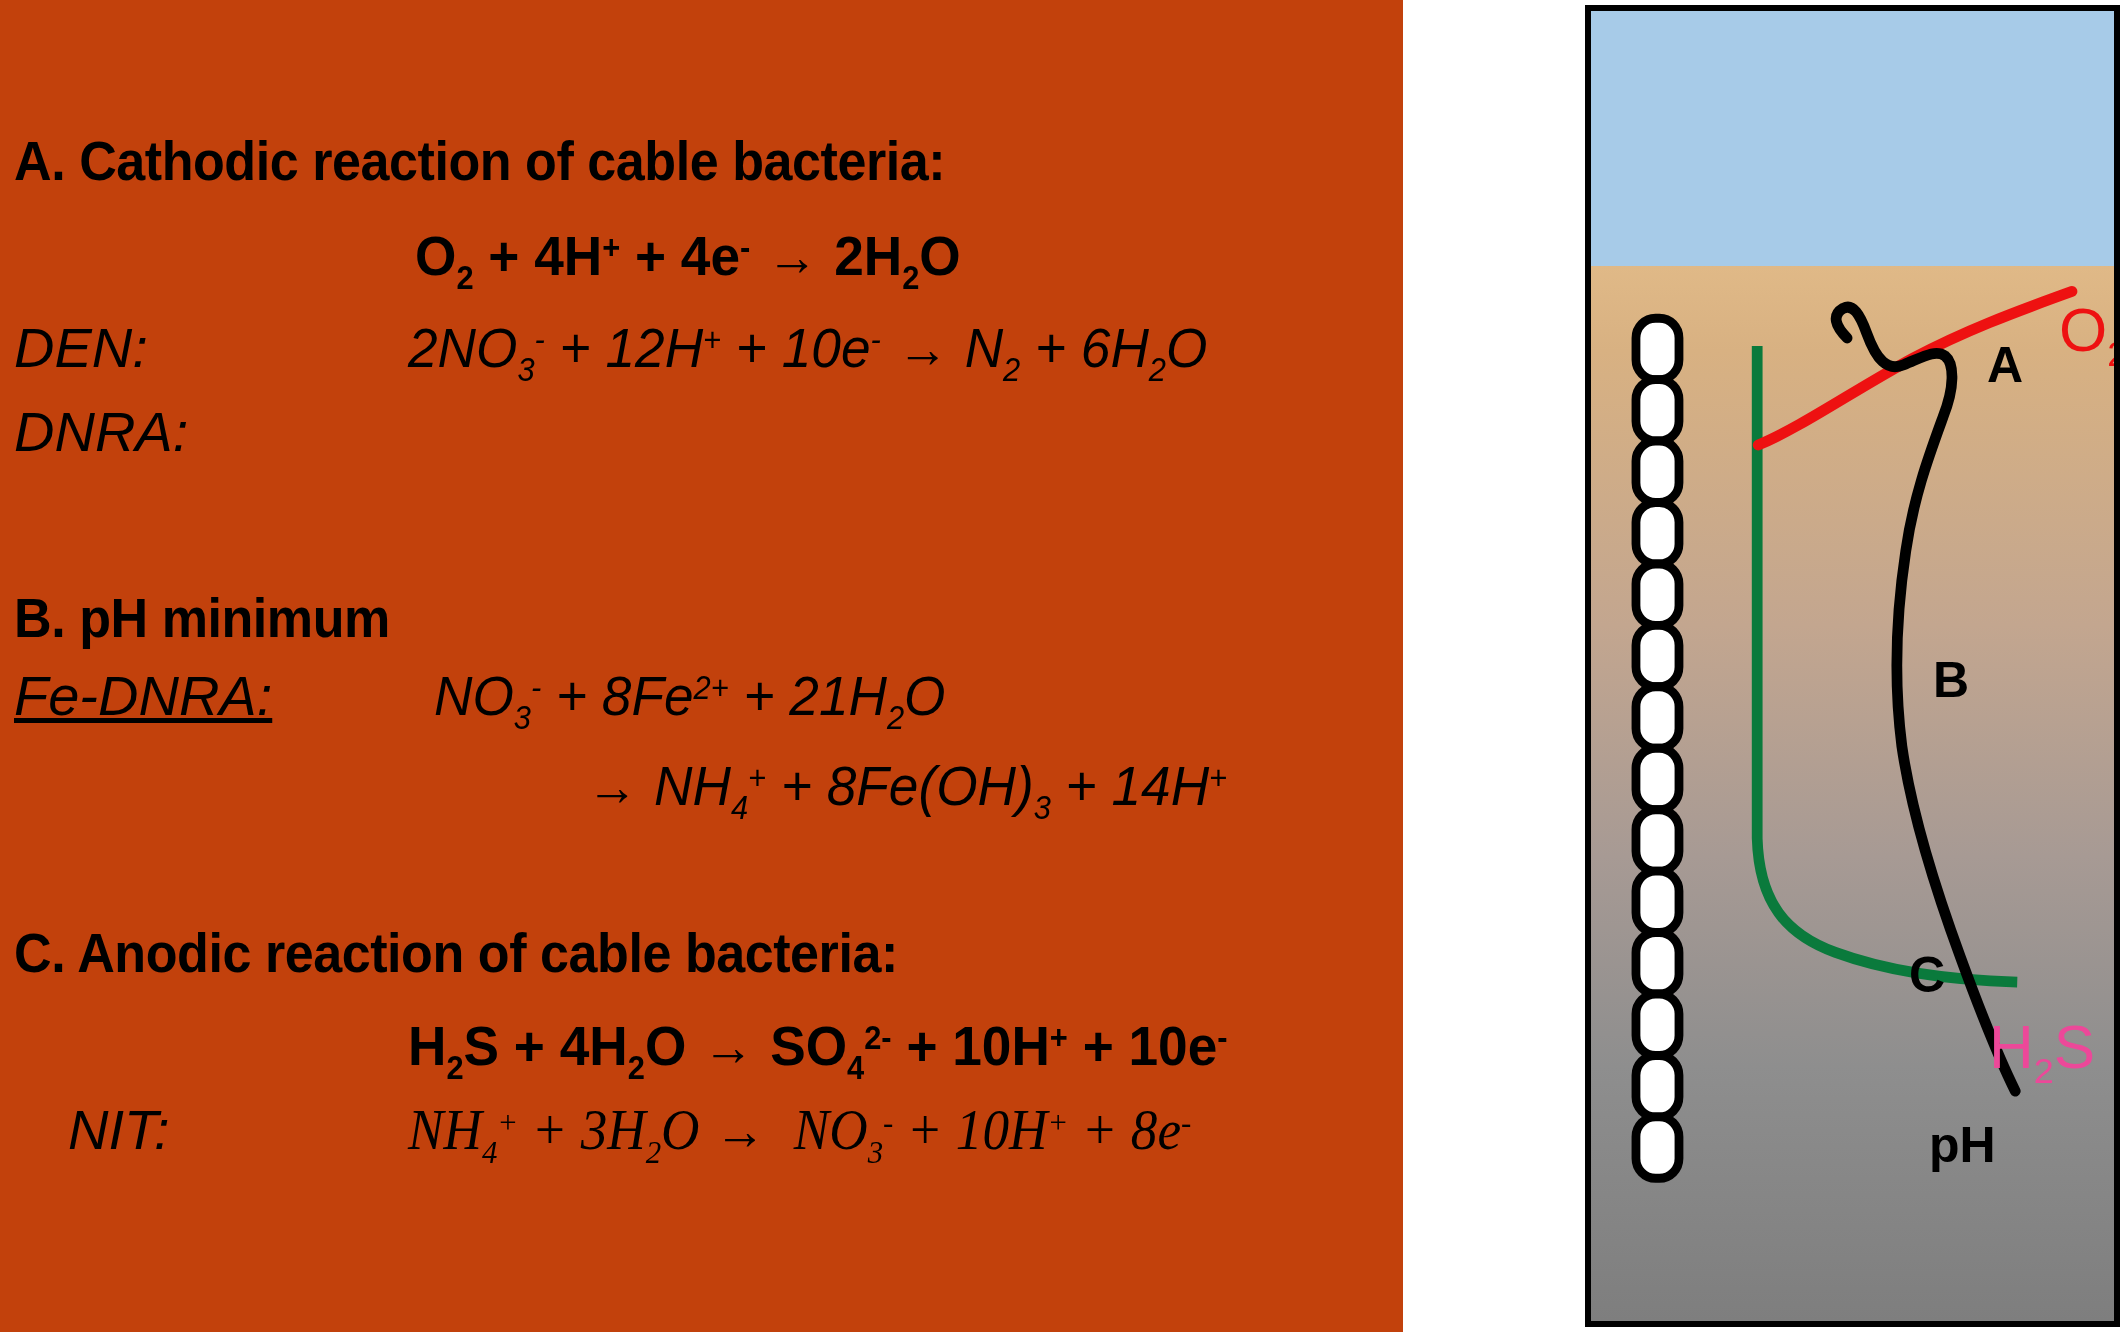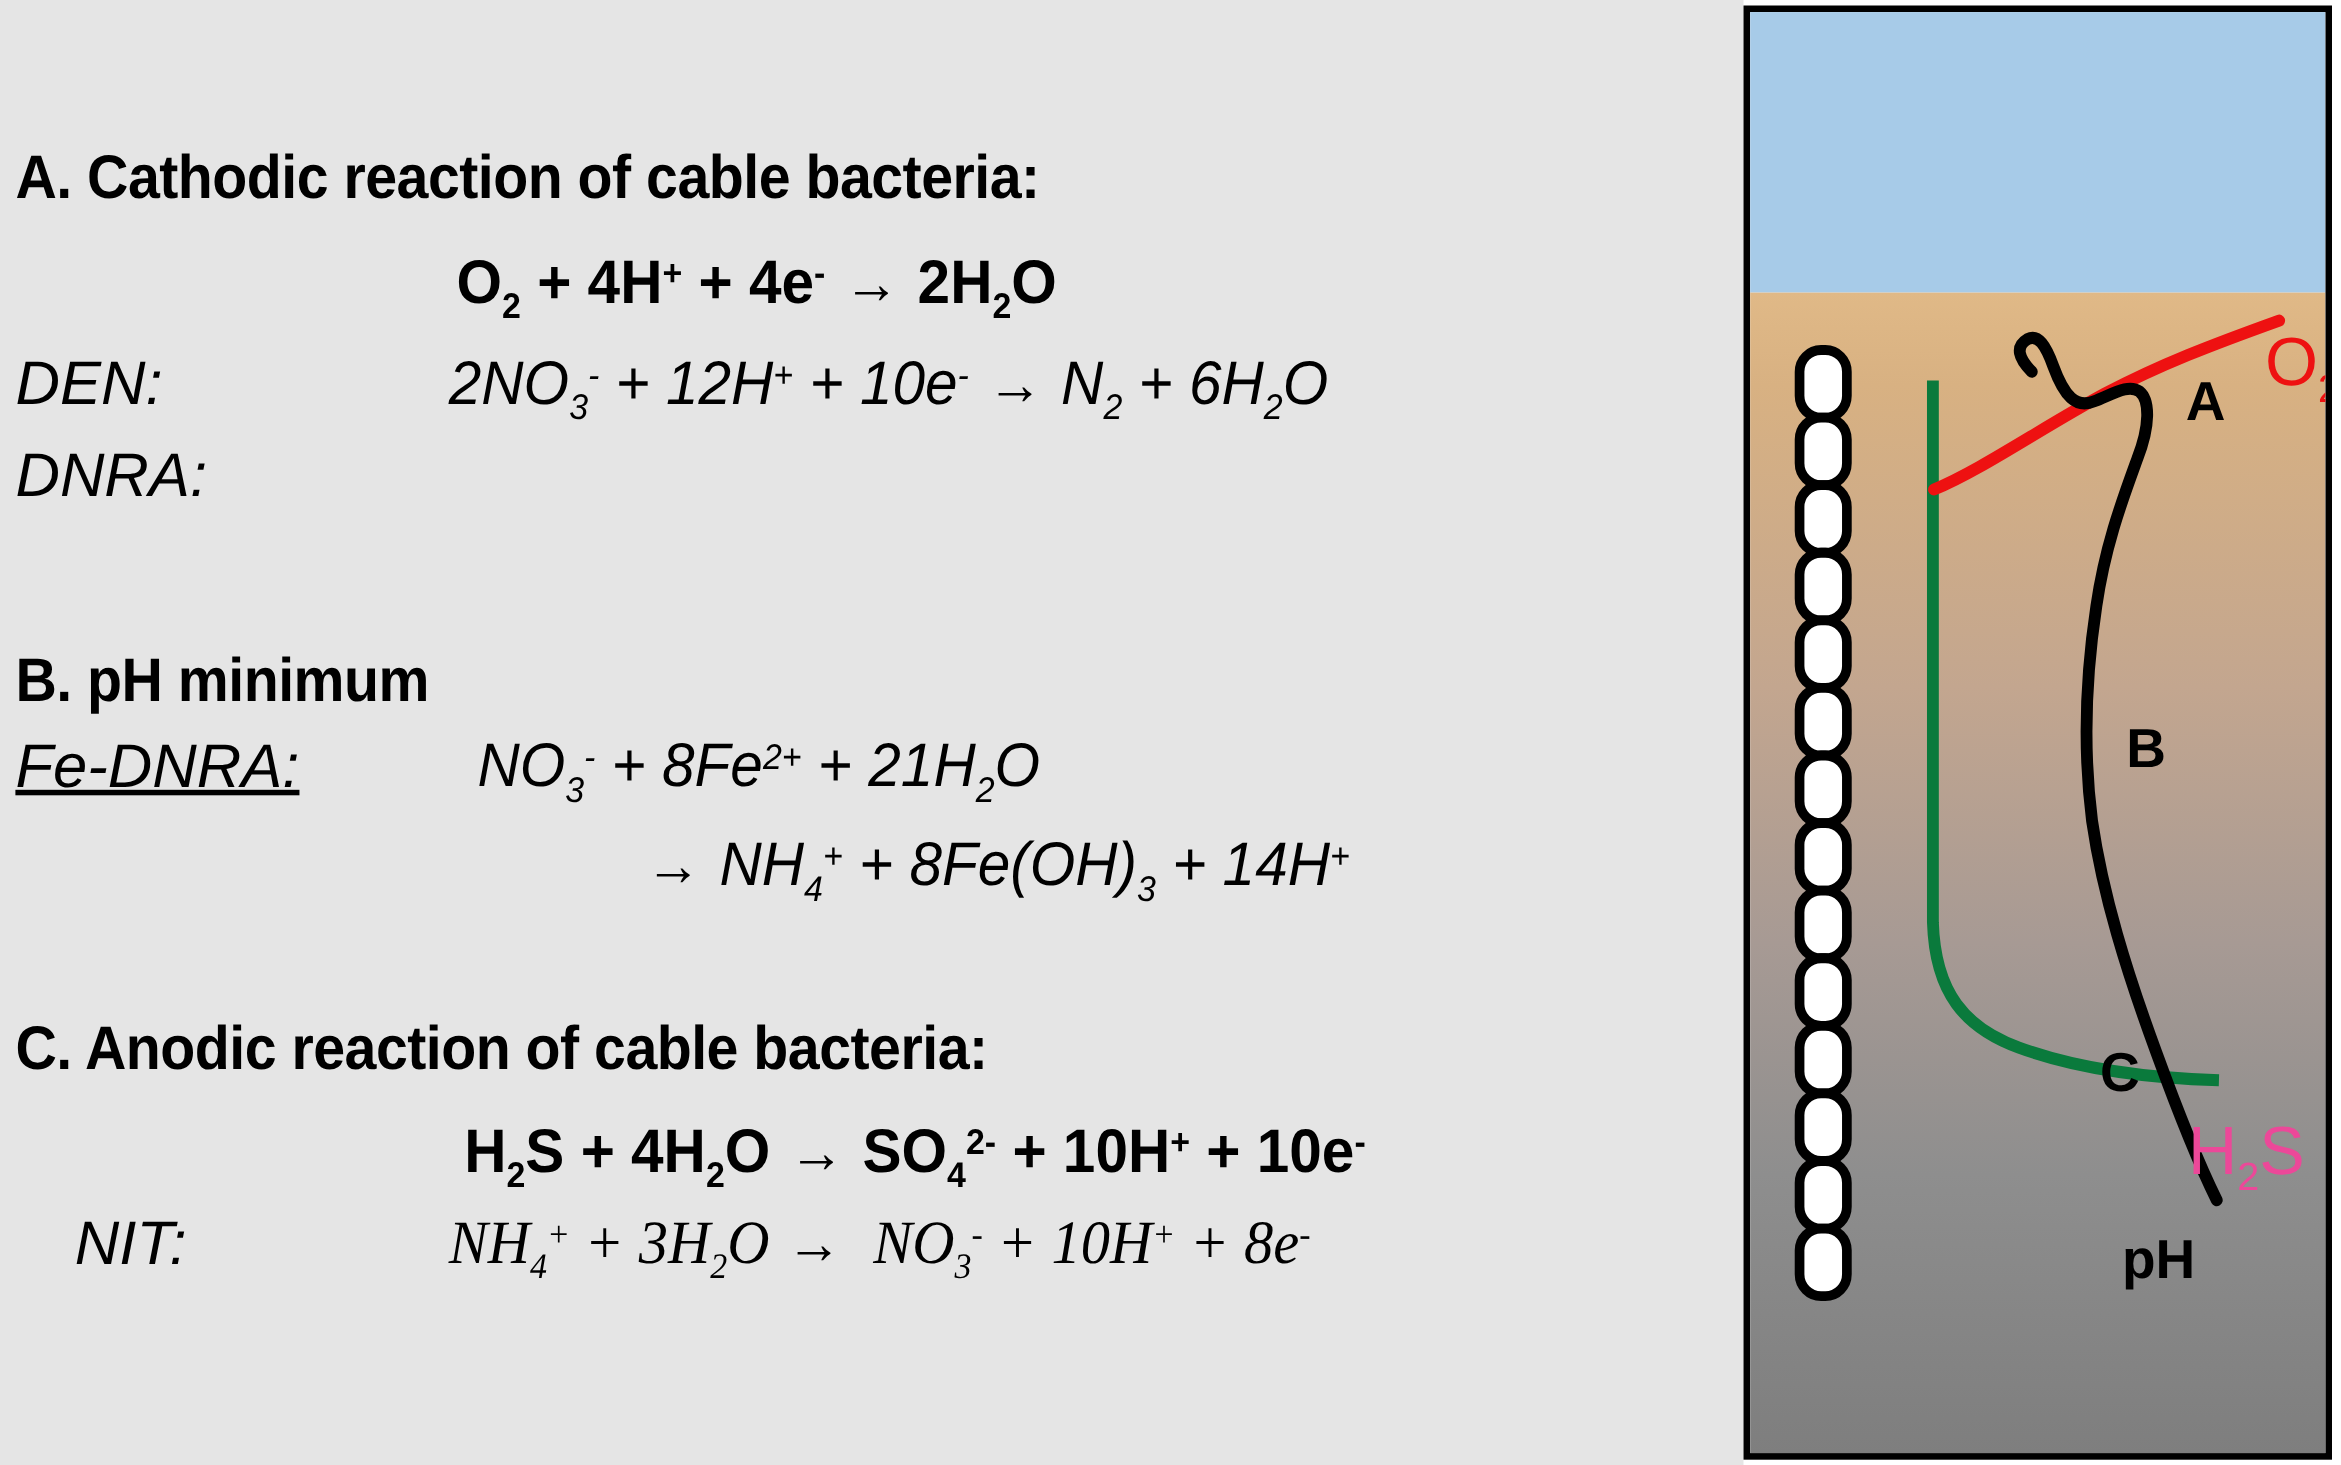--- a/index.html
+++ b/index.html
@@ -4,21 +4,21 @@
 <style>
   html,body{margin:0;padding:0;background:#ffffff;}
   body{
     width:2128px;height:1332px;position:relative;overflow:hidden;
     font-family:"Liberation Sans","DejaVu Sans",sans-serif;
     -webkit-font-smoothing:antialiased;
   }
 
   
   #text-panel{
-    position:absolute;left:0;top:0;width:1585px;height:1332px;background:#e5e5e5;
+    position:absolute;left:0;top:0;width:1403px;height:1332px;background:#c2410c;
   }
 
   .heading{
     position:absolute;
     font-weight:bold;
     font-size:56px;
     letter-spacing:-0.5px;
     color:#000;
     white-space:nowrap;
     font-stretch:condensed;
@@ -107,21 +107,21 @@
     <span class="eq-squash">NO<sub>3</sub><sup>-</sup> + 8Fe<sup>2+</sup> + 21H<sub>2</sub>O</span>
   </div>
   <div class="eqline ital" style="left:585px;top:758px;">
     <span class="eq-squash"><span class="arrow">→</span> NH<sub>4</sub><sup>+</sup> + 8Fe(OH)<sub>3</sub> + 14H<sup>+</sup></span>
   </div>
 
   <div class="heading" style="left:14px;top:920px;">
     C. Anodic reaction of cable bacteria:
   </div>
 
-  <div class="eqline bold" style="left:408px;top:1018px;margin-left:14px;">
+  <div class="eqline bold" style="left:408px;top:1018px;">
     <span class="eq-squash">H<sub>2</sub>S + 4H<sub>2</sub>O <span class="arrow">→</span> SO<sub>4</sub><sup>2-</sup> + 10H<sup>+</sup> + 10e<sup>-</sup></span>
   </div>
 
   <div class="eqline ital" style="left:68px;top:1102px;">
     NIT:
   </div>
   <div class="eqline ital" style="left:408px;top:1102px;font-family:Liberation Serif, serif;">
     <span class="eq-squash">NH<sub>4</sub><sup>+</sup> + 3H<sub>2</sub>O <span class="arrow">→</span>&nbsp; NO<sub>3</sub><sup>-</sup> + 10H<sup>+</sup> + 8e<sup>-</sup></span>
   </div>
 

